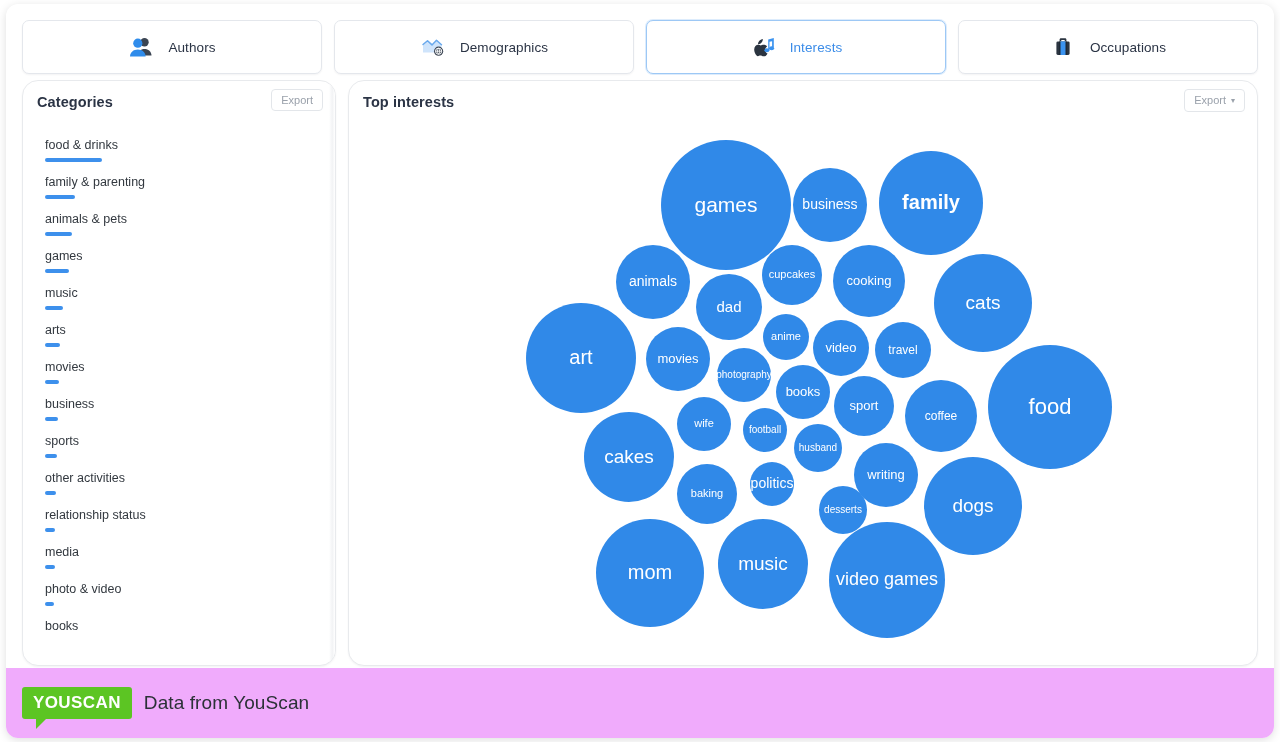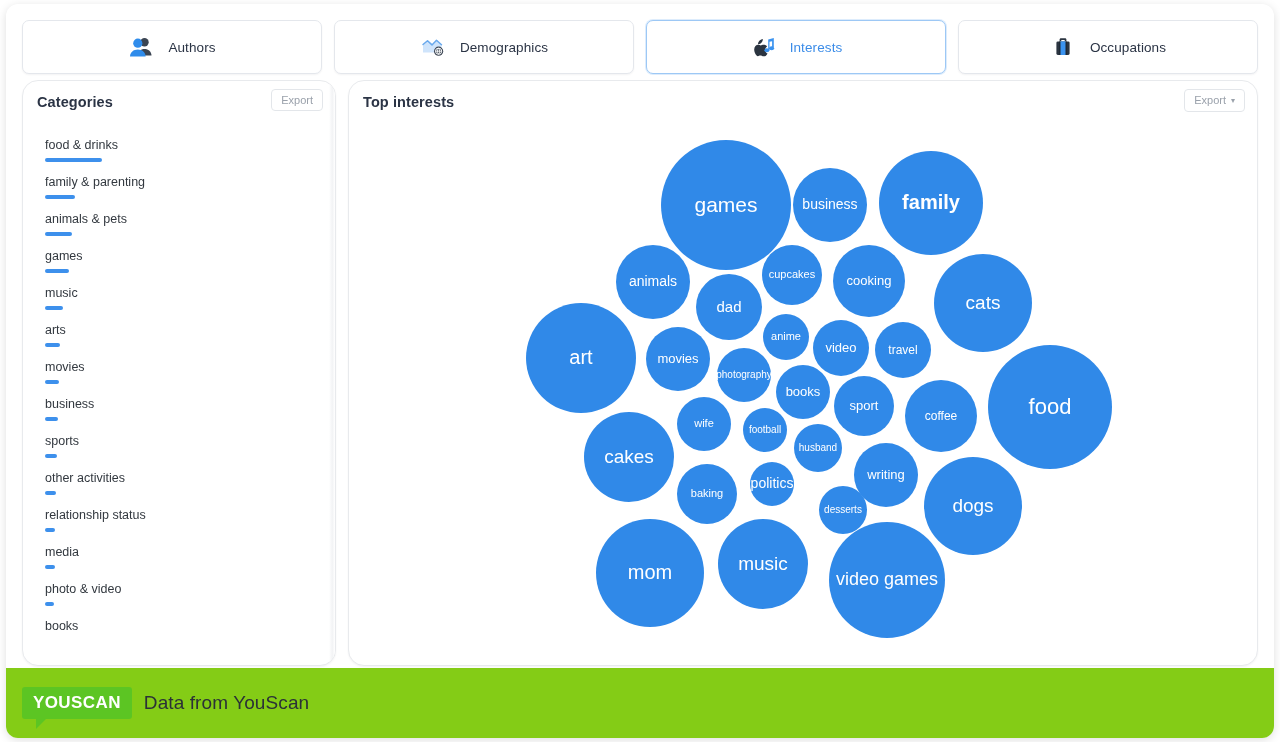--- a/index.html
+++ b/index.html
@@ -107,21 +107,21 @@
     position:absolute;border-radius:50%;background:#3089e8;
     display:flex;align-items:center;justify-content:center;
     color:#ffffff;text-align:center;line-height:1.08;
     cursor:pointer;box-sizing:border-box;
     padding:2px;
   }
 
   
   .footer{
     position:absolute;left:6px;bottom:4px;width:1268px;height:70px;
-    background:#84cc16;display:flex;align-items:center;
+    background:#f0abfc;display:flex;align-items:center;
     border-bottom-left-radius:12px;border-bottom-right-radius:12px;
   }
   .logo{
     margin-left:16px;position:relative;
     background:#5cc523;color:#fff;
     font-size:17px;font-weight:bold;letter-spacing:.4px;
     padding:6px 11px 6px 11px;border-radius:3px;
     font-family:"Liberation Sans","DejaVu Sans",sans-serif;
   }
   .logo:after{

